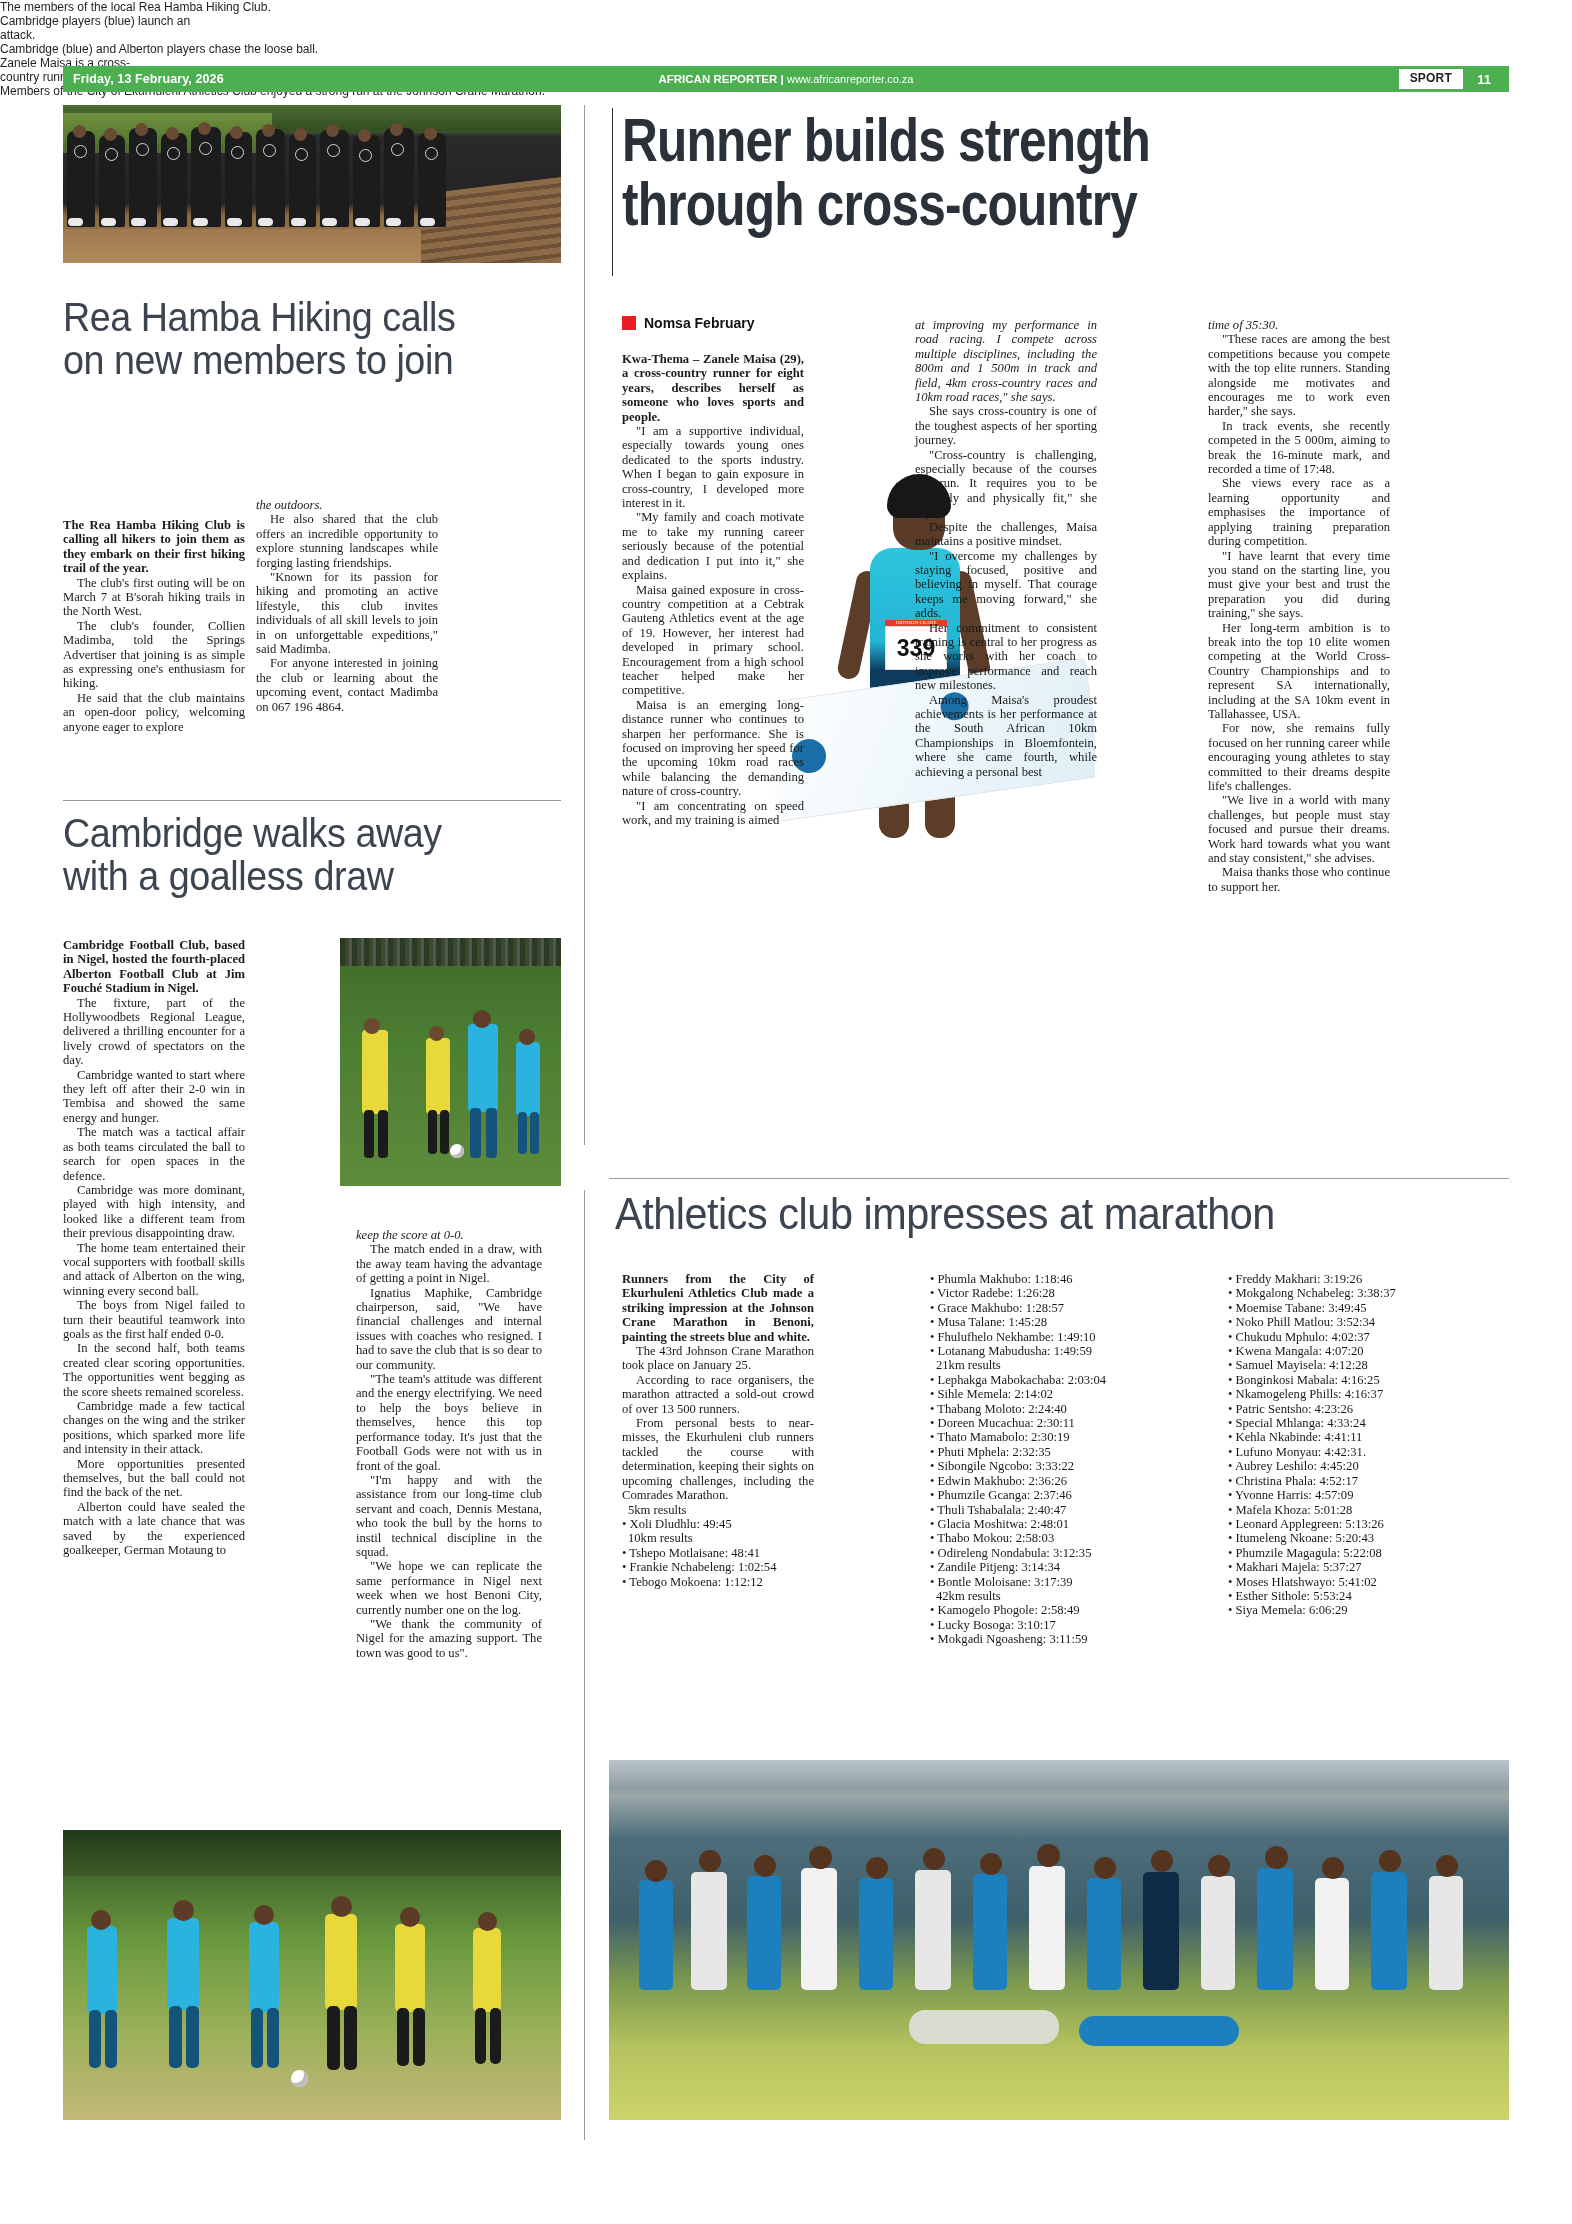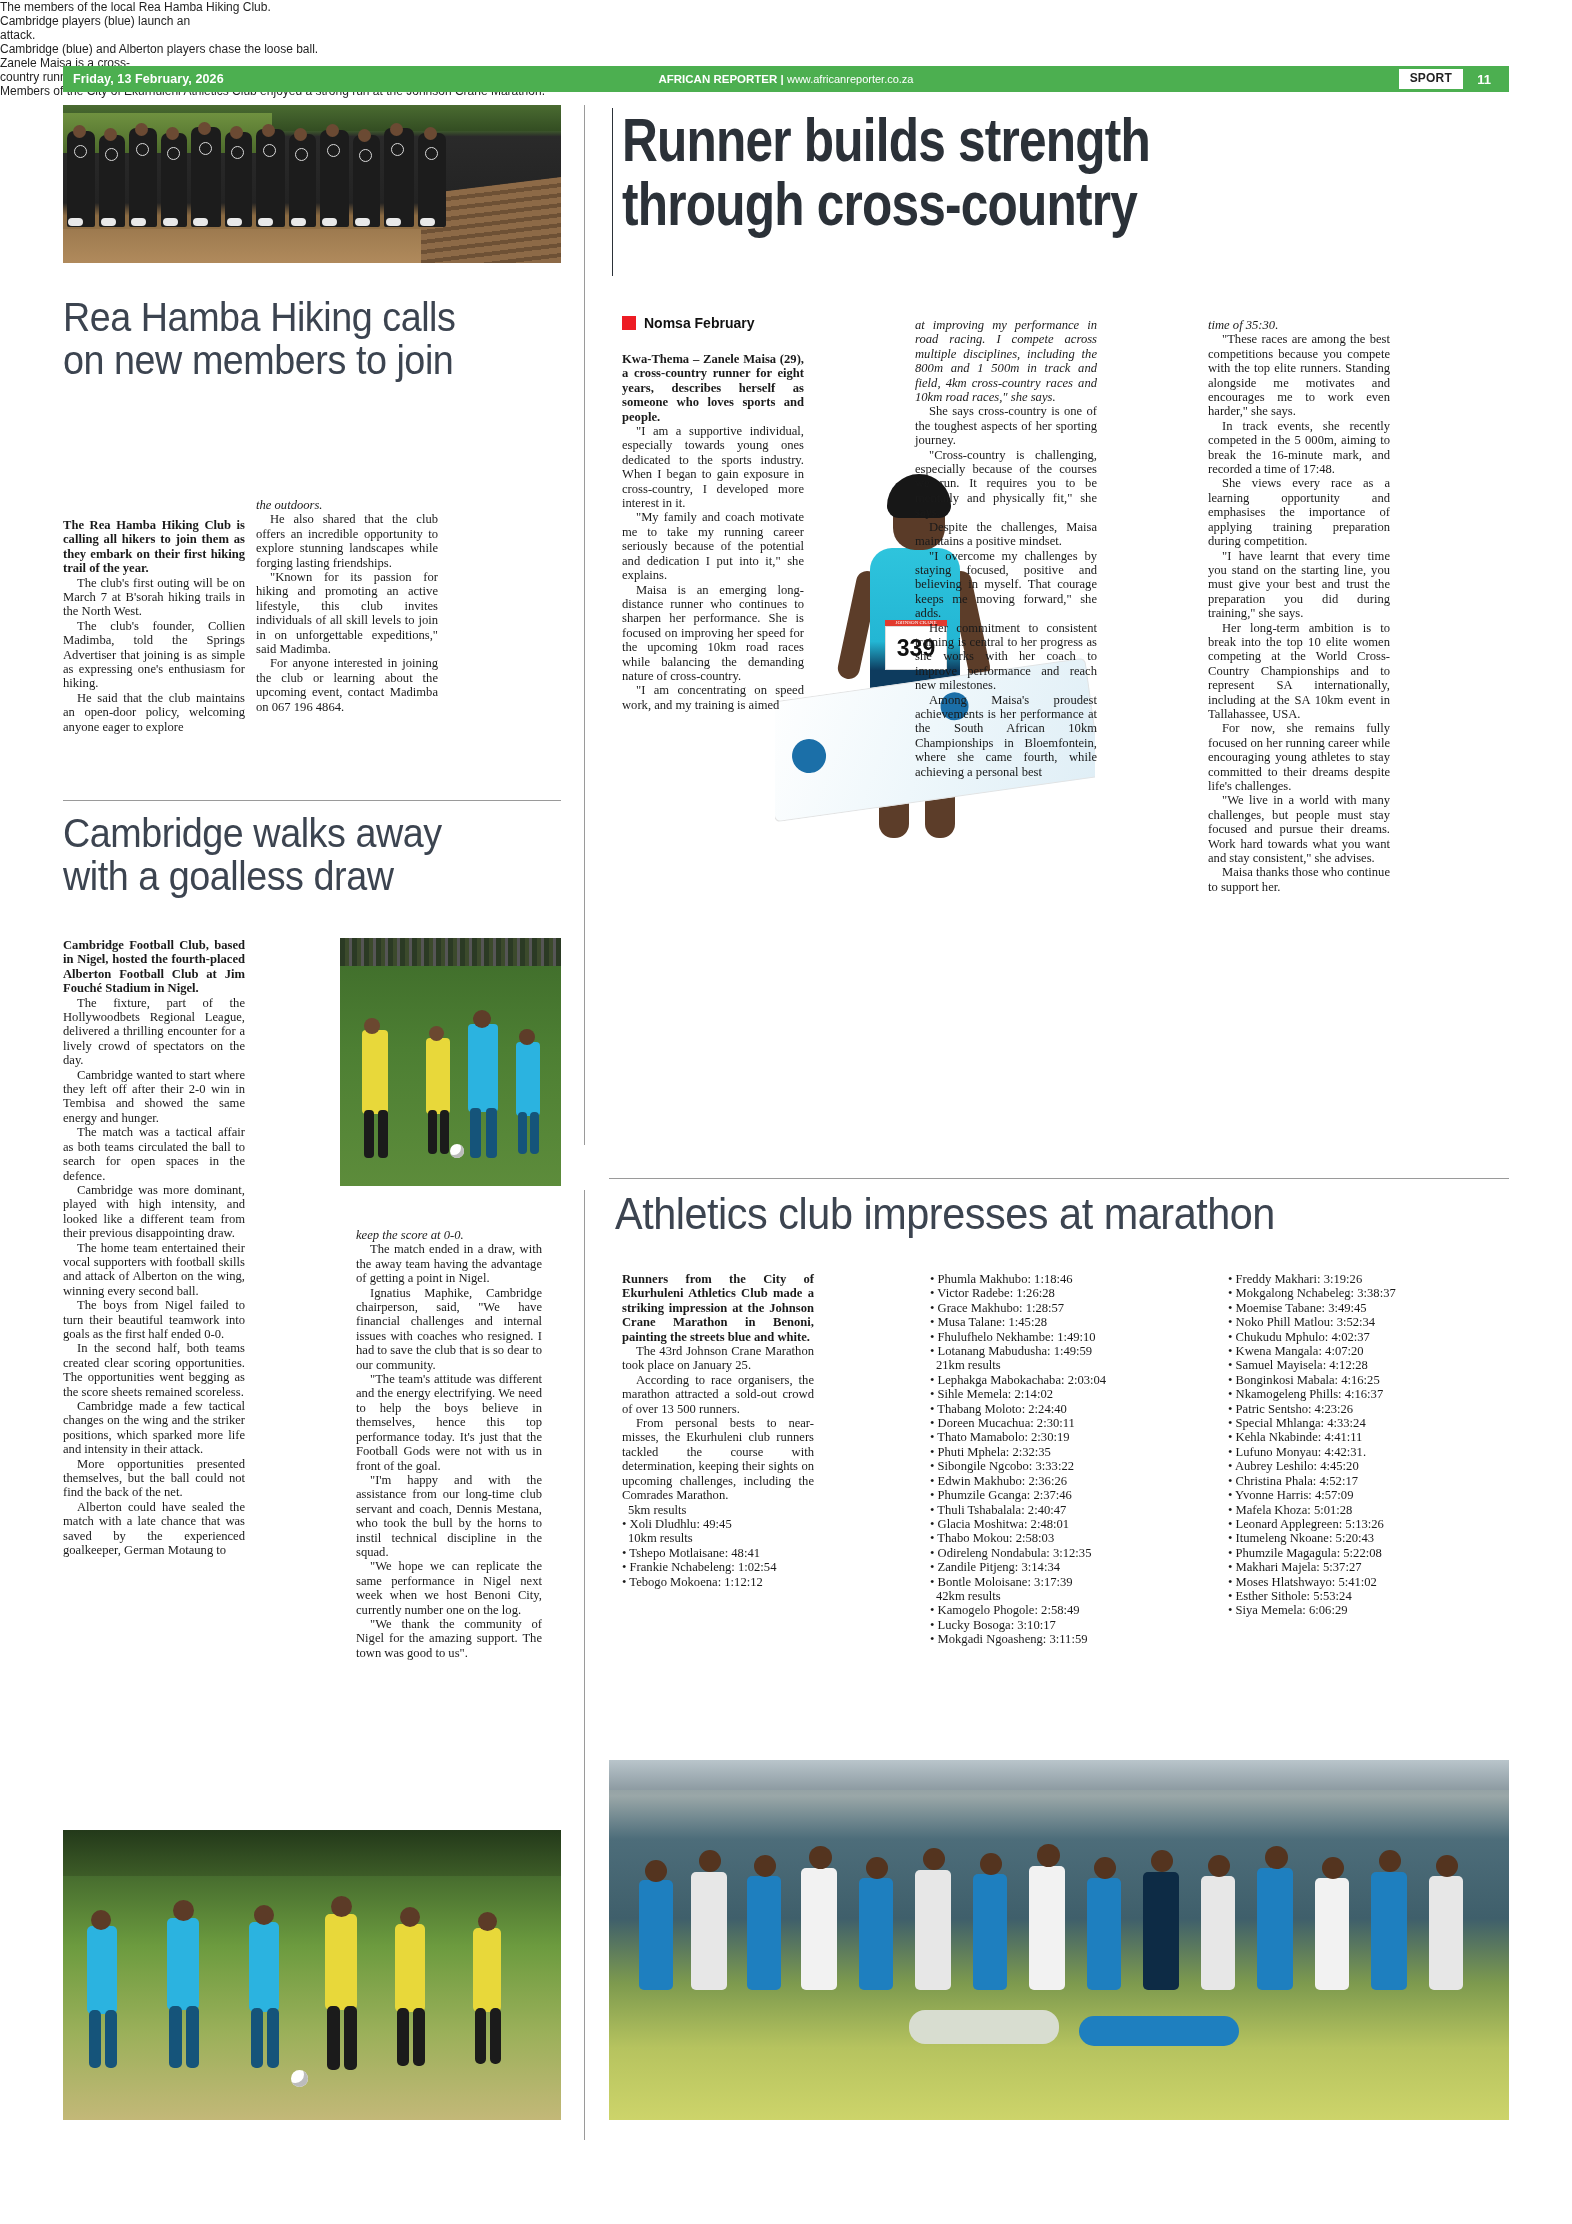--- a/index.html
+++ b/index.html
@@ -398,20 +398,21 @@
       <div class="logo1"></div>
       <div class="logo2"></div>
     </div>
   </div>
   <div class="caption" style="left:995px; top:1140px; width:140px; text-align:left;">Zanele Maisa is a cross-country runner.</div>
 
   <div class="body-txt col" style="left:622px; top:352px; width:182px;">
     <p class="lead">Kwa-Thema – Zanele Maisa (29), a cross-country runner for eight years, describes herself as someone who loves sports and people.</p>
     <p>"I am a supportive individual, especially towards young ones dedicated to the sports industry. When I began to gain exposure in cross-country, I developed more interest in it.</p>
     <p>"My family and coach motivate me to take my running career seriously because of the potential and dedication I put into it," she explains.</p>
+    <p>Maisa gained exposure in cross-country competition at a Cebtrak Gauteng Athletics event at the age of 19. However, her interest had developed in primary school. Encouragement from a high school teacher helped make her competitive.</p>
     <p>Maisa is an emerging long-distance runner who continues to sharpen her performance. She is focused on improving her speed for the upcoming 10km road races while balancing the demanding nature of cross-country.</p>
     <p>"I am concentrating on speed work, and my training is aimed</p>
   </div>
 
   <div class="body-txt col" style="left:915px; top:318px; width:182px;">
     <p class="noindent">at improving my performance in road racing. I compete across multiple disciplines, including the 800m and 1 500m in track and field, 4km cross-country races and 10km road races," she says.</p>
     <p>She says cross-country is one of the toughest aspects of her sporting journey.</p>
     <p>"Cross-country is challenging, especially because of the courses we run. It requires you to be mentally and physically fit," she says.</p>
     <p>Despite the challenges, Maisa maintains a positive mindset.</p>
     <p>"I overcome my challenges by staying focused, positive and believing in myself. That courage keeps me moving forward," she adds.</p>

